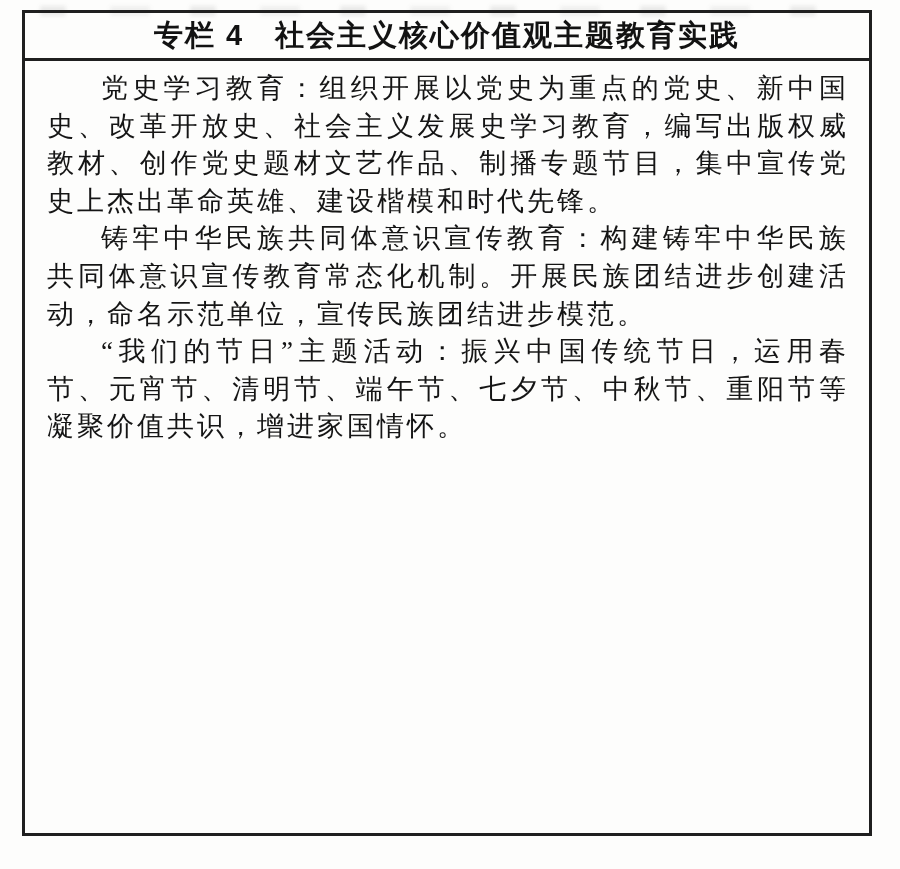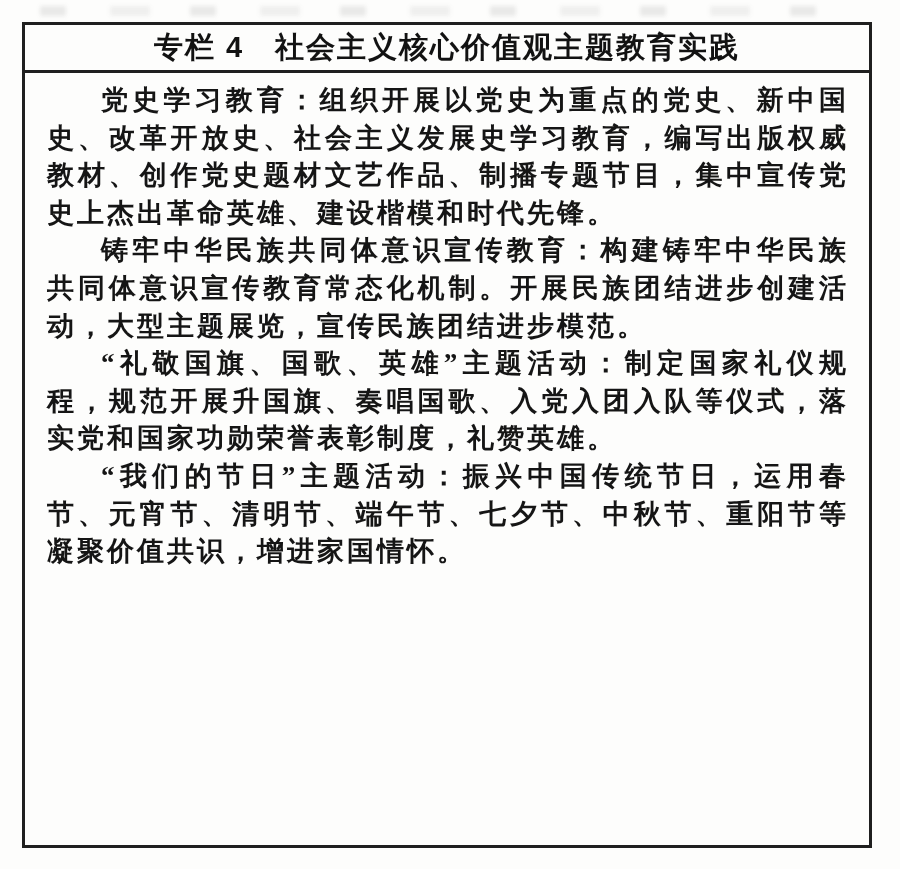--- a/index.html
+++ b/index.html
@@ -27,21 +27,21 @@
       rgba(0,0,0,0) 26px, rgba(0,0,0,0) 70px,
       rgba(60,60,60,0.07) 70px, rgba(60,60,60,0.07) 110px,
       rgba(0,0,0,0) 110px, rgba(0,0,0,0) 150px
     );
     filter: blur(2px);
     pointer-events: none;
   }
   .column-box {
     position: absolute;
     left: 22px;
-    top: 22px;
+    top: 10px;
     width: 844px;  
     height: 820px;
     border: 3px solid #1f1f1f;
     background: transparent;
     box-sizing: content-box;
   }
   .box-title {
     height: 45px;
     border-bottom: 3px solid #1f1f1f;
     display: flex;
@@ -59,32 +59,31 @@
     font-size: 27px;
     line-height: 37.6px;
     color: #151515;
     text-align: justify;
     text-justify: inter-character;
   }
   .box-body p {
     margin: 0;
     text-indent: 2em;
     letter-spacing: 3px;
-    font-weight: 700;
+    font-weight: 400;
   }
 </style>
 </head>
 <body>
 
 <div class="scan-noise"></div>
 
 <div class="column-box">
   <div class="box-title">
     <span>专栏 4　社会主义核心价值观主题教育实践</span>
   </div>
   <div class="box-body">
     <p>党史学习教育：组织开展以党史为重点的党史、新中国史、改革开放史、社会主义发展史学习教育，编写出版权威教材、创作党史题材文艺作品、制播专题节目，集中宣传党史上杰出革命英雄、建设楷模和时代先锋。</p>
-    <p>铸牢中华民族共同体意识宣传教育：构建铸牢中华民族共同体意识宣传教育常态化机制。开展民族团结进步创建活动，大型主题展览，宣传民族团结进步模范。</p>
-    <p>“礼敬国旗、国歌、英雄”主题活动：制定国家礼仪规程，规范开展升国旗、奏唱国歌、入党入团入队等仪式，落实党和国家功勋荣誉表彰制度，礼赞英雄。</p>
+    <p>铸牢中华民族共同体意识宣传教育：构建铸牢中华民族共同体意识宣传教育常态化机制。开展民族团结进步创建活动，命名示范单位，宣传民族团结进步模范。</p>
     <p>“我们的节日”主题活动：振兴中国传统节日，运用春节、元宵节、清明节、端午节、七夕节、中秋节、重阳节等凝聚价值共识，增进家国情怀。</p>
 
   </div>
 </div>
 
 </body></html>

